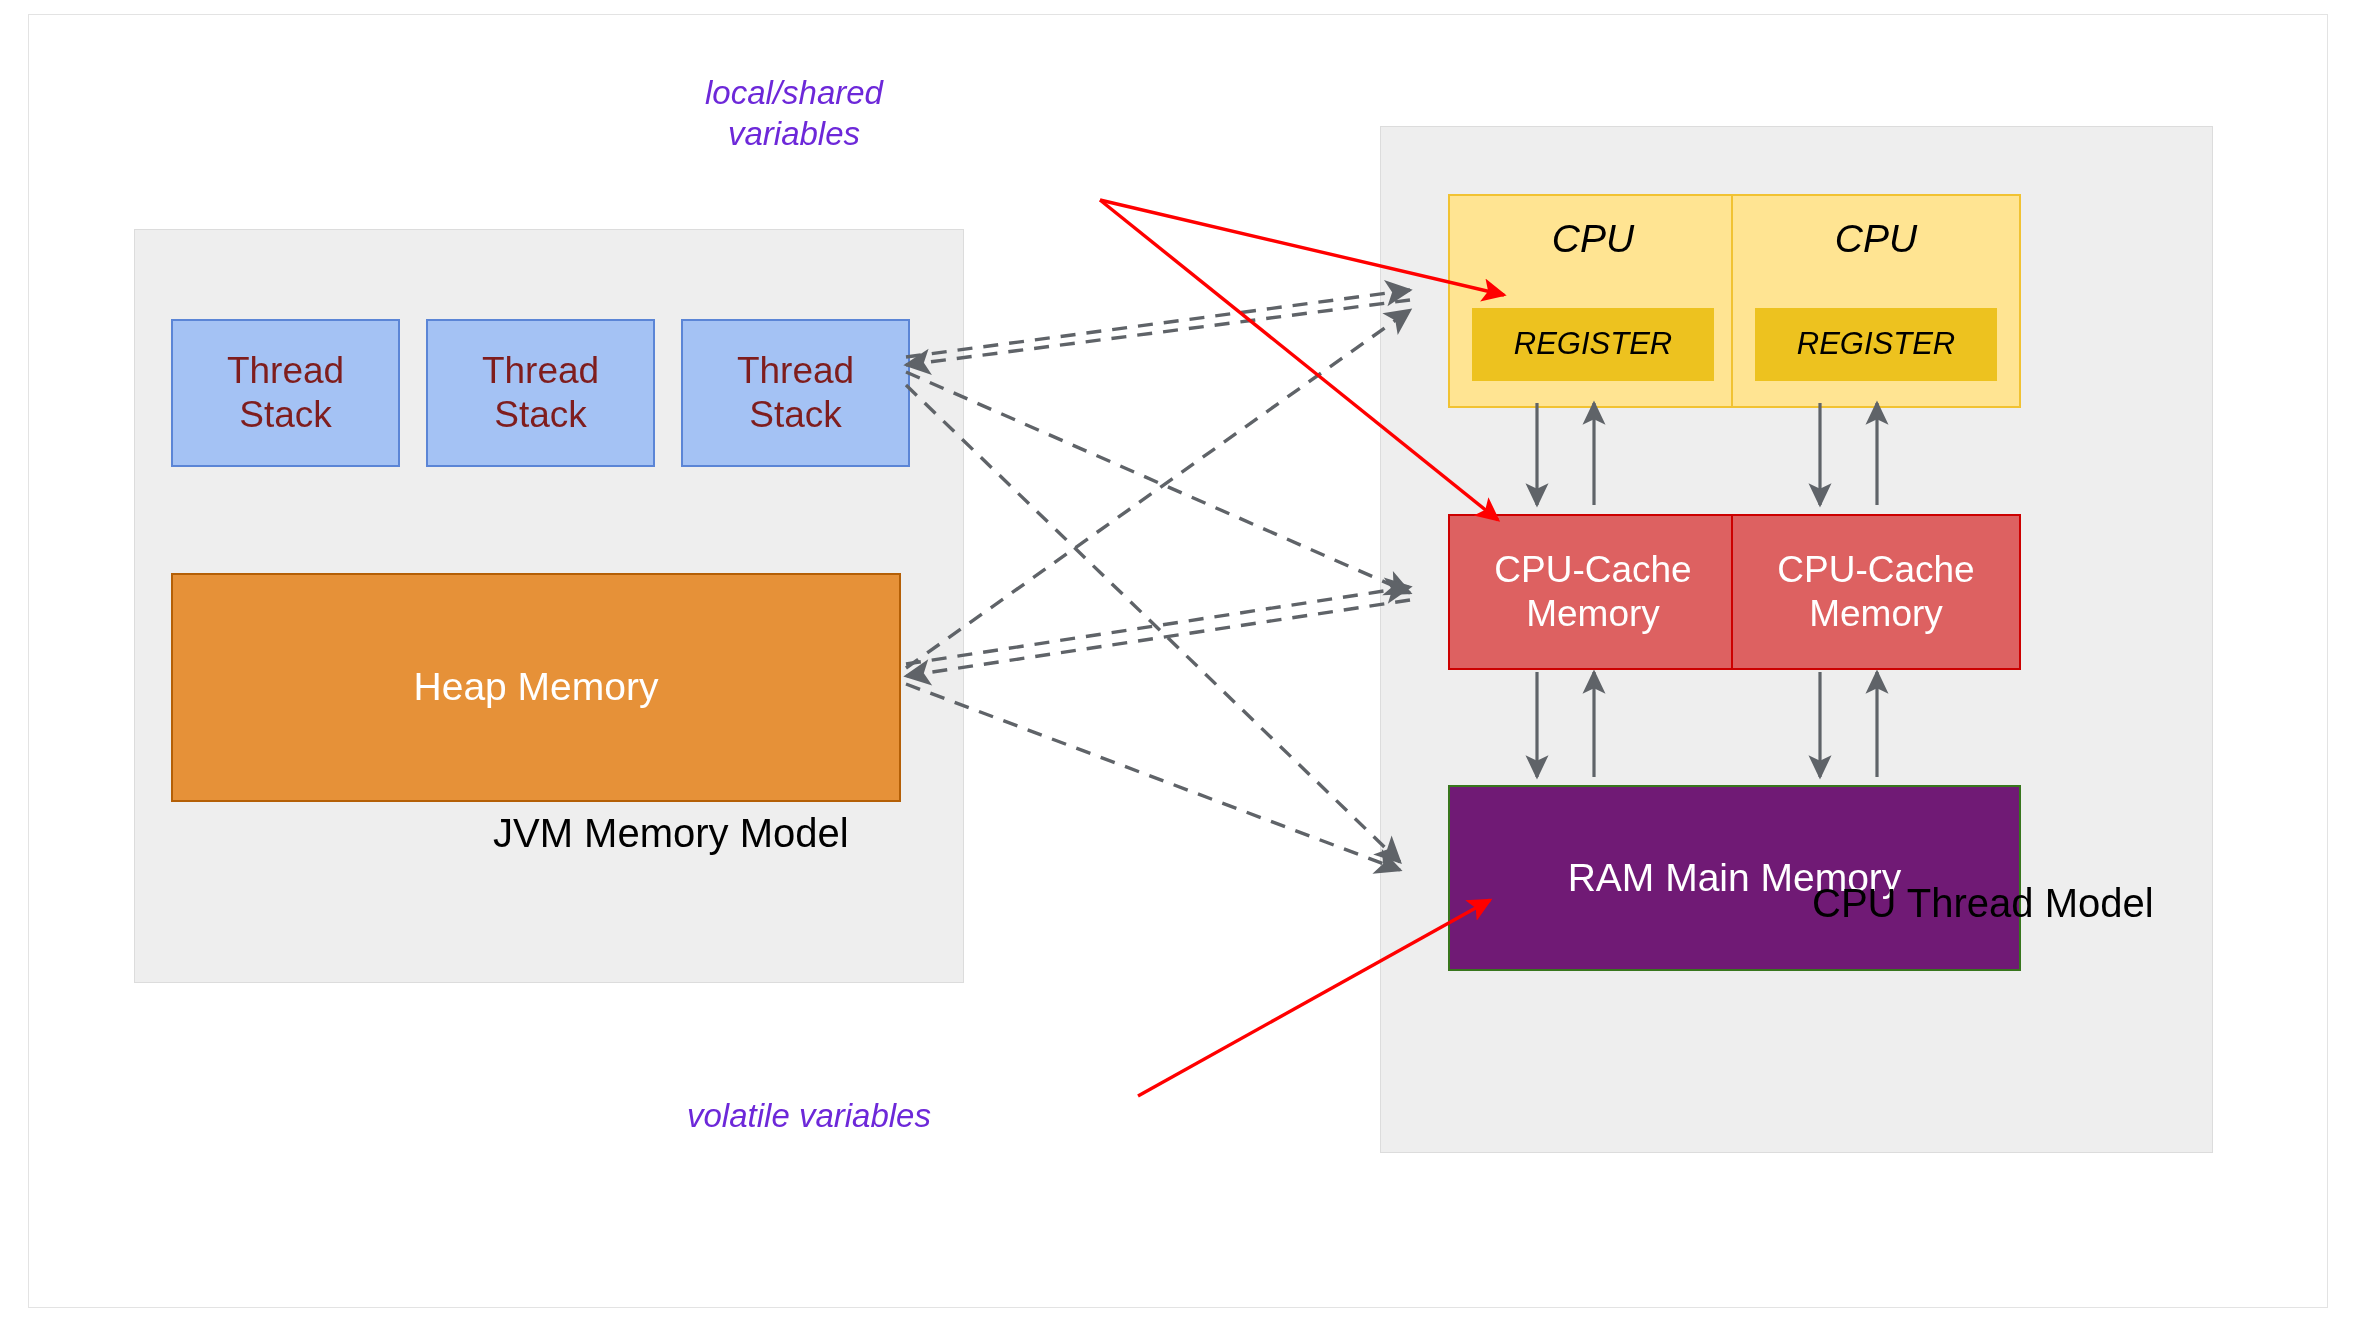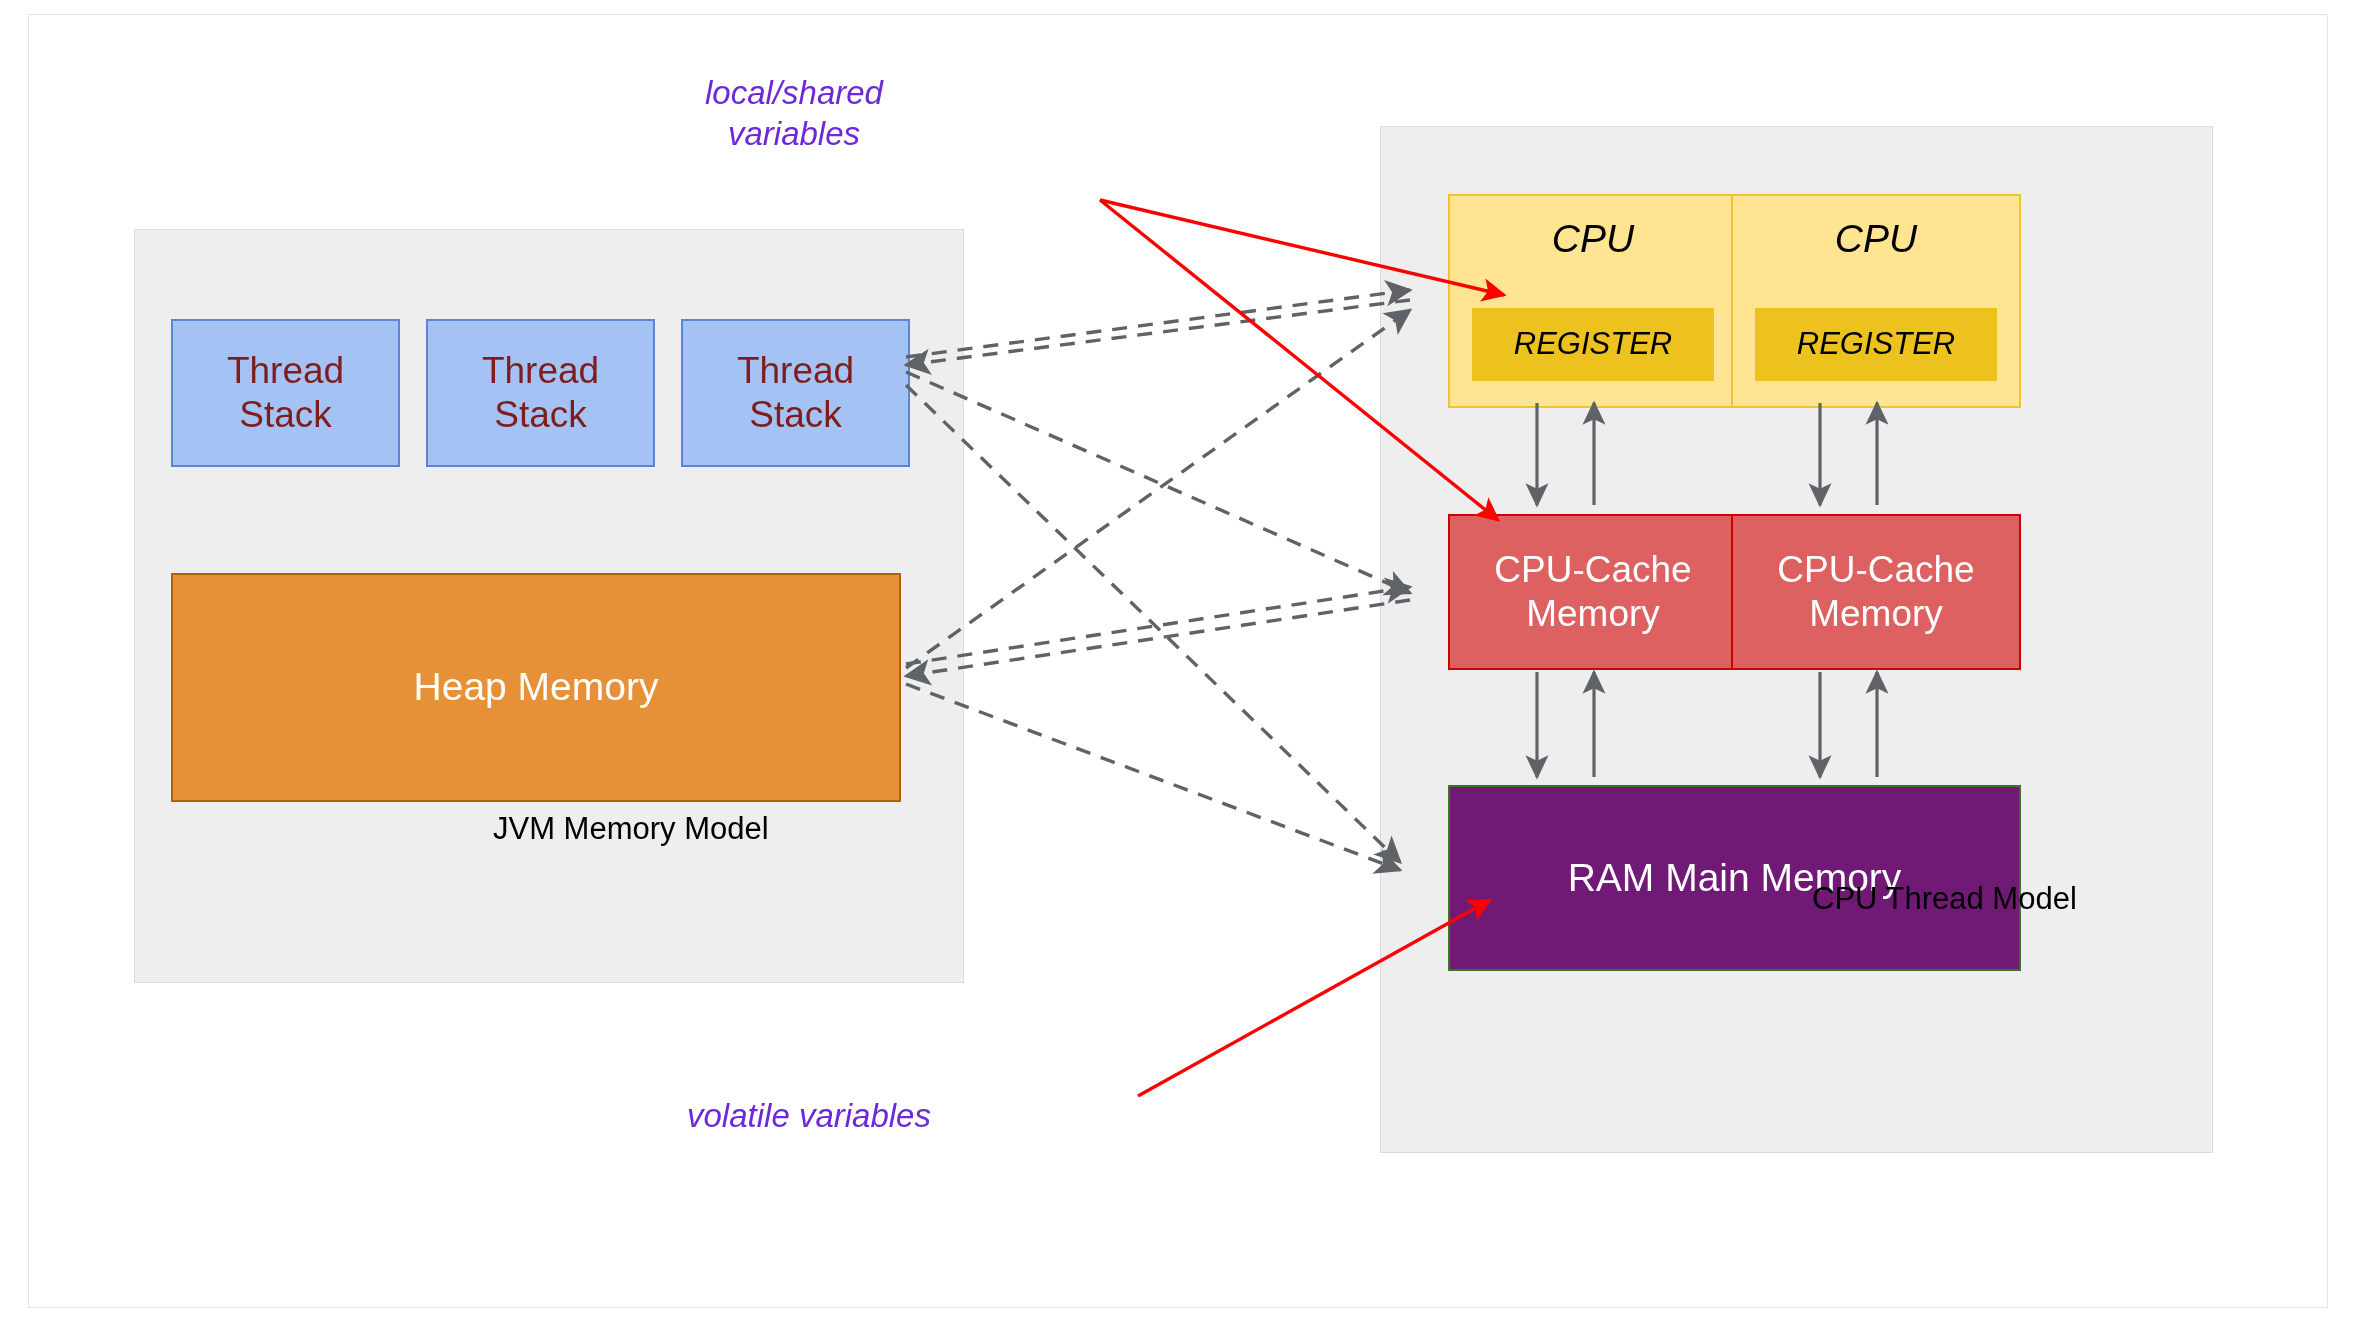--- a/index.html
+++ b/index.html
@@ -1,21 +1,21 @@
 <!DOCTYPE html>
 <html><head>
 <meta charset="utf-8">
 <style>
   html,body{margin:0;padding:0;background:#fff;}
   body{width:2354px;height:1324px;position:relative;overflow:hidden;
        font-family:"Liberation Sans",sans-serif;}
   #canvas{position:absolute;left:28px;top:14px;width:2300px;height:1294px;
           background:#ffffff;border:1px solid #e3e3e3;box-sizing:border-box;}
   .panel{position:absolute;background:#eeeeee;border:1px solid #dcdcdc;box-sizing:border-box;}
-  .panel-label{position:absolute;color:#000;font-size:31px;white-space:nowrap;}
+  .panel-label{position:absolute;color:#000;font-size:40px;white-space:nowrap;}
   .node{position:absolute;box-sizing:border-box;display:flex;align-items:center;
         justify-content:center;text-align:center;line-height:1.18;}
   
   #jvm-panel{left:105px;top:214px;width:830px;height:754px;}
   #jvm-panel-label{left:358px;top:581px;}
   .thread-stack{background:#a4c2f4;border:2px solid #5b85d6;color:#7f1d1d;
                 font-size:37px;height:148px;width:229px;top:89px;}
   #thread-stack-1{left:36px;} #thread-stack-2{left:291px;} #thread-stack-3{left:546px;}
   #heap-memory{left:36px;top:343px;width:730px;height:229px;background:#e69138;
                border:2px solid #b45f06;color:#fff;font-size:39px;}

